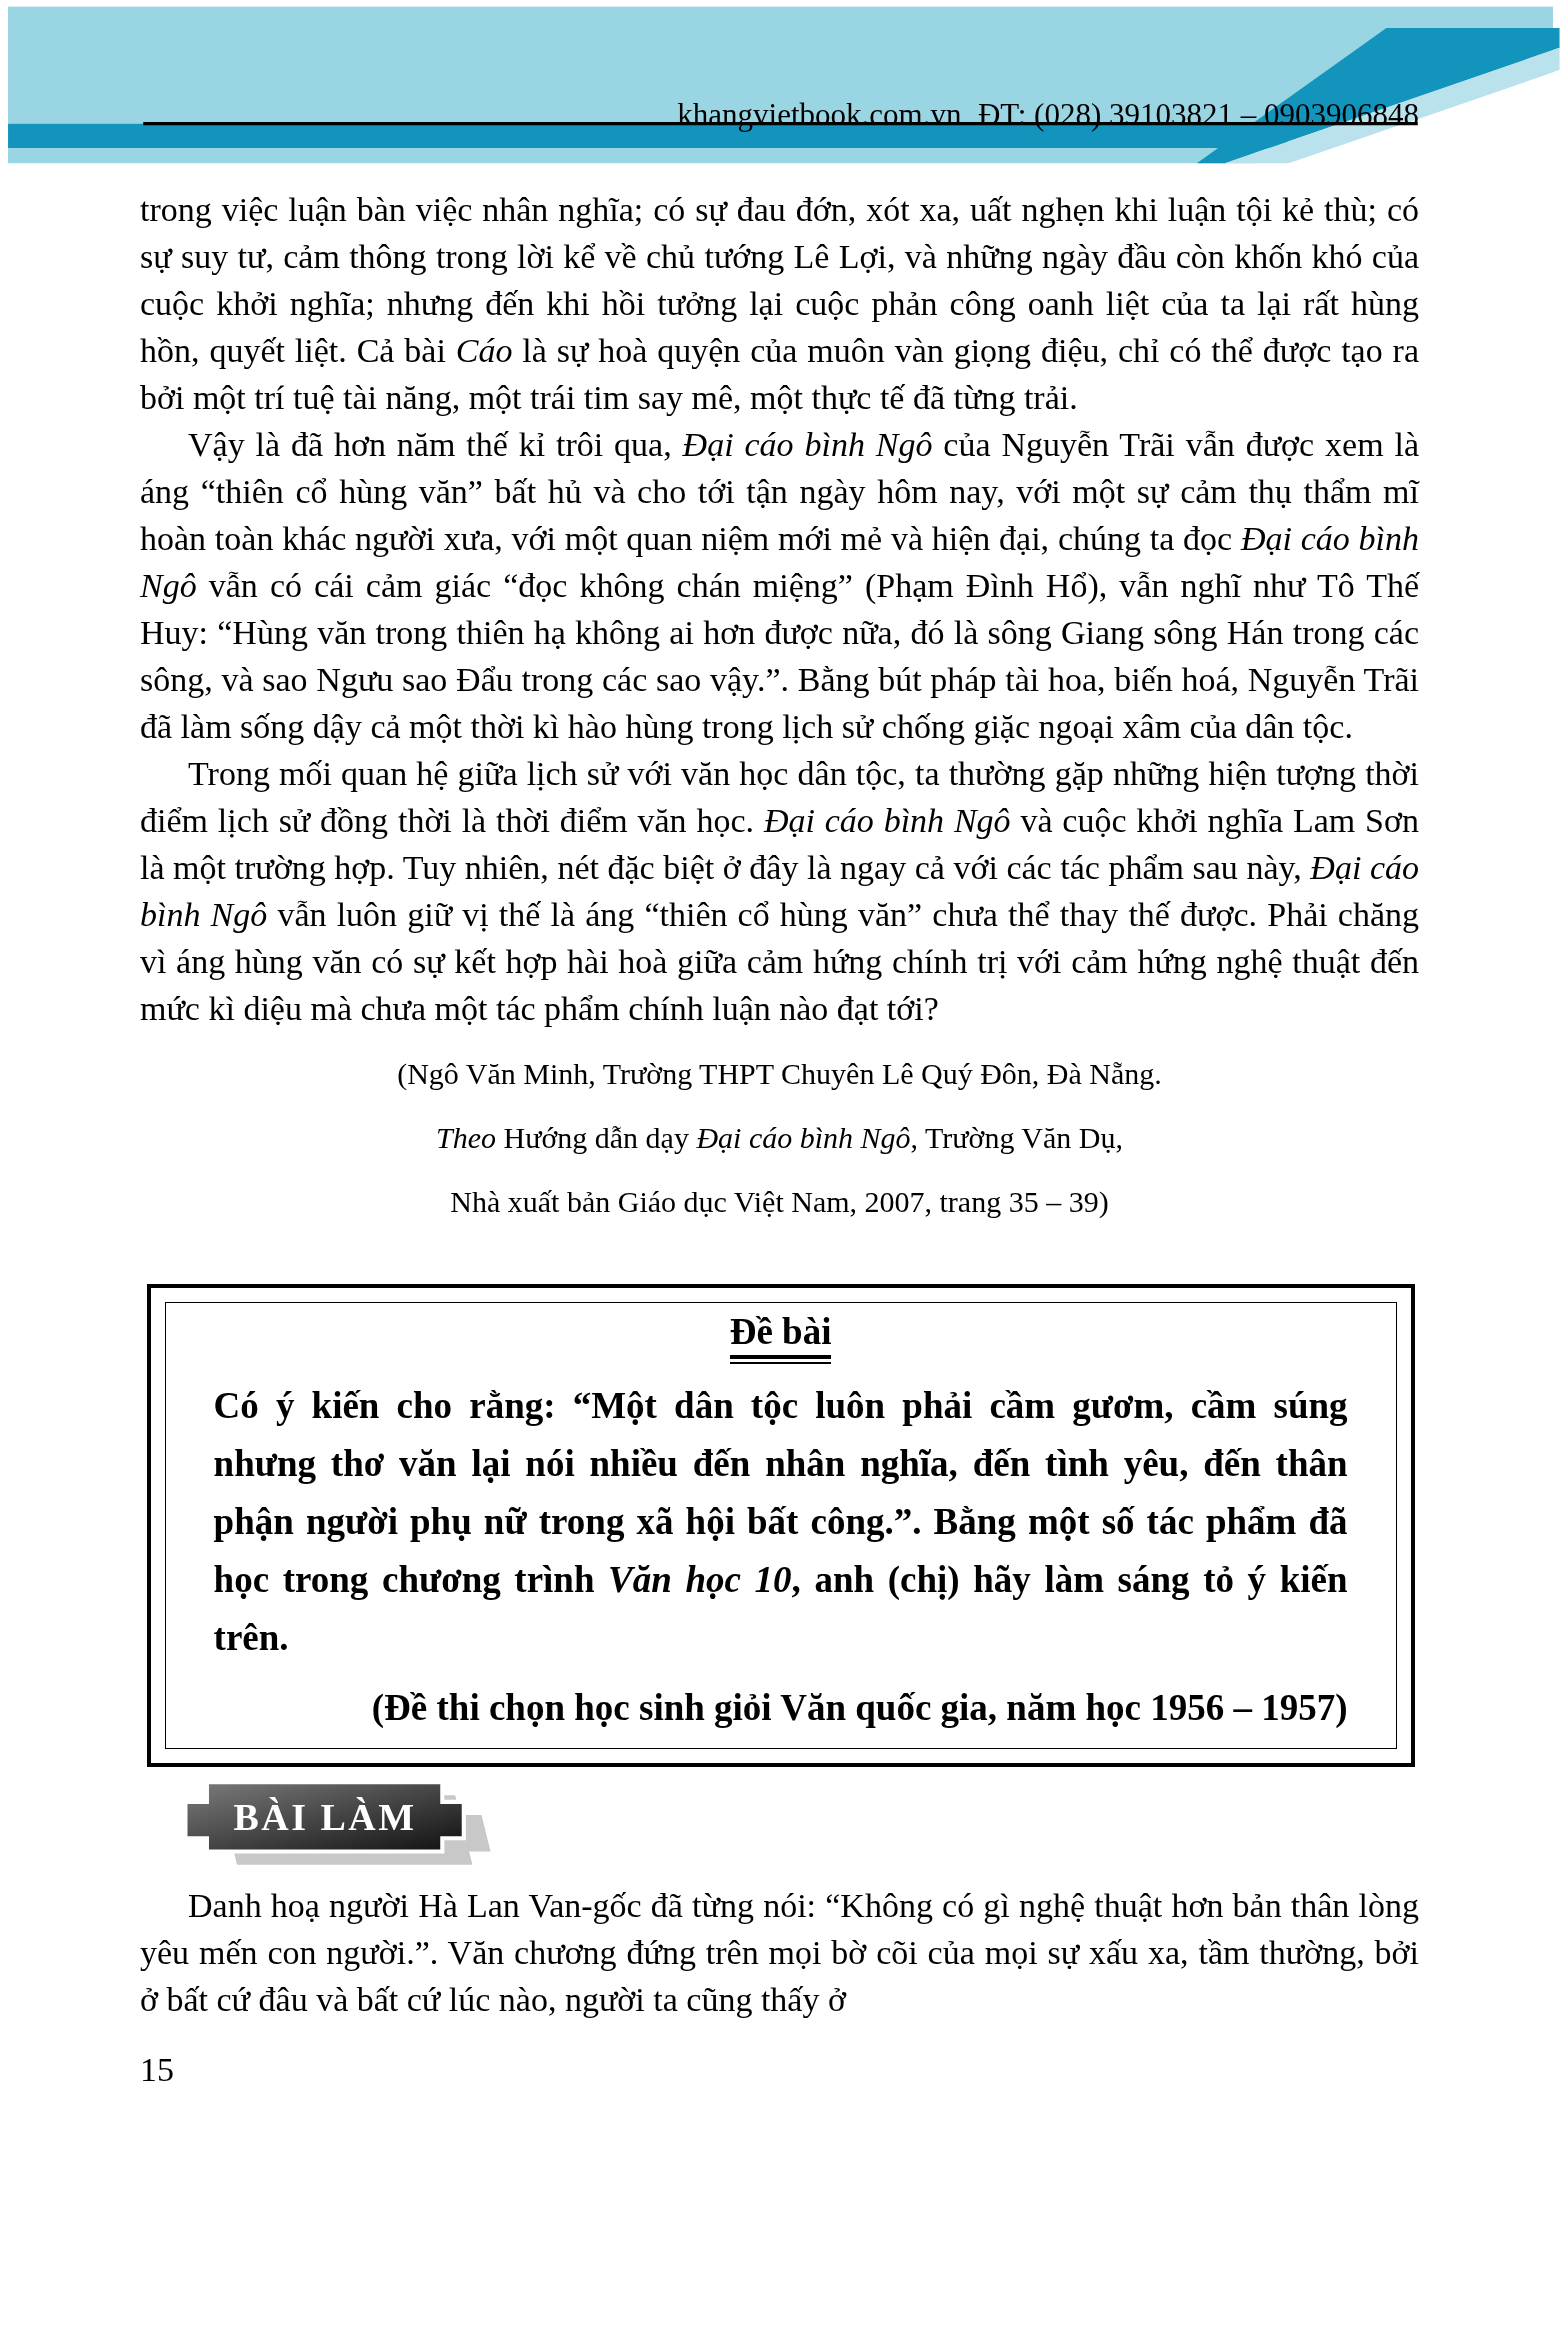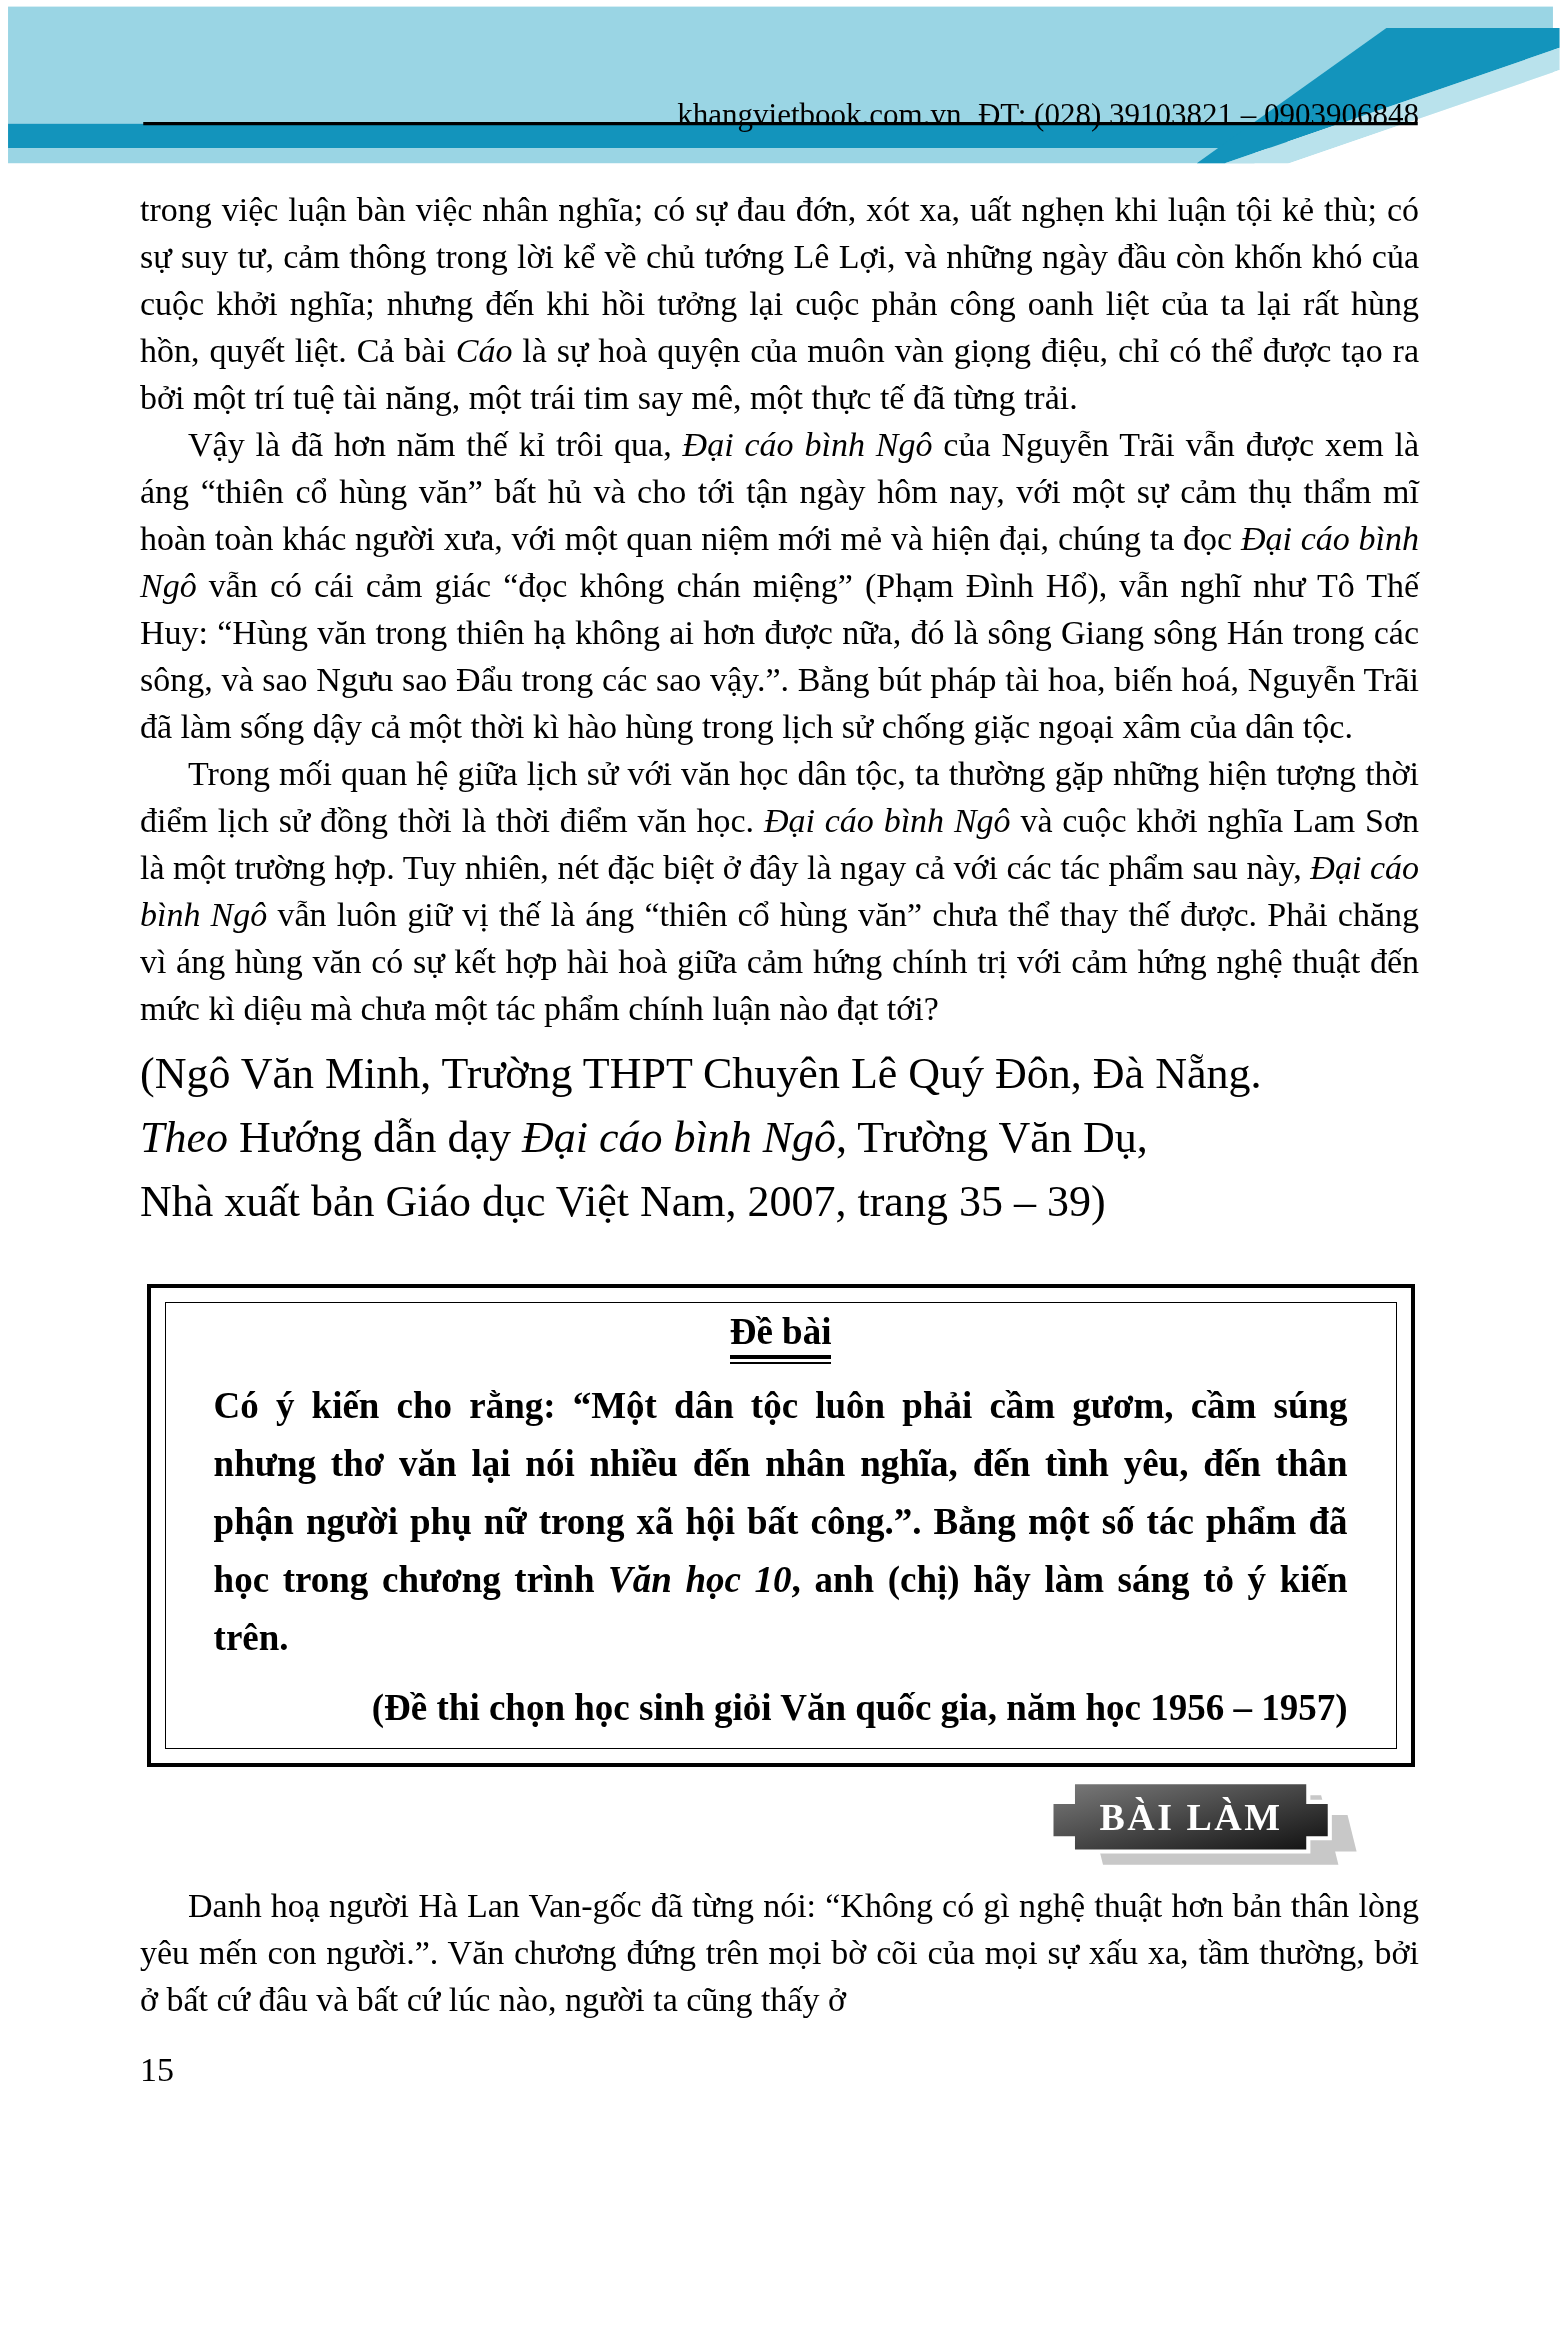--- a/index.html
+++ b/index.html
@@ -25,36 +25,36 @@
   
   .content { padding: 0 142px 0 140px; }
   p.body {
     margin: 0; font-size: 34px; line-height: 47px;
     text-align: justify; text-justify: inter-word;
   }
   p.body.first { margin-top: 17px; }
   .indent { text-indent: 48px; }
   .it { font-style: italic; }
 
-  .attribution { margin-top: 10px; text-align: left; font-size: 44px; line-height: 64px; }
+  .attribution { margin-top: 10px; text-align: center; font-size: 30px; line-height: 64px; }
 
   
   .debai-outer {
     margin: 50px 0 0 6.6px; width: 1268px;
     border: 4.1px solid #000; padding: 14px; box-sizing: border-box;
   }
   .debai-inner { border: 1.7px solid #000; padding: 6.6px 48px 11.6px 48px; }
   .debai-title { text-align: center; font-size: 37px; font-weight: bold; margin-bottom: 13.2px; }
   .debai-title .u-outer { display: inline-block; border-bottom: 2.5px solid #000; padding-bottom: 2.5px; }
   .debai-title .u-inner { display: inline-block; border-bottom: 4.1px solid #000; padding-bottom: 2.5px; }
   .debai-body { font-size: 37px; font-weight: bold; line-height: 58px; text-align: justify; }
   .debai-source { font-size: 37px; font-weight: bold; line-height: 58px; text-align: right; margin-top: 12px; }
 
   
-  .banner-wrap { margin-top: 10px; text-align: right; }
+  .banner-wrap { margin-top: 10px; text-align: left; }
   .banner-wrap svg { display: inline-block; }
 
   .closing { margin-top: 38px; }
   .page-number { font-size: 34px; margin-top: 28px; padding-right: 1.7px; }
 </style>
 </head>
 <body>
 
 <div class="page">
 

